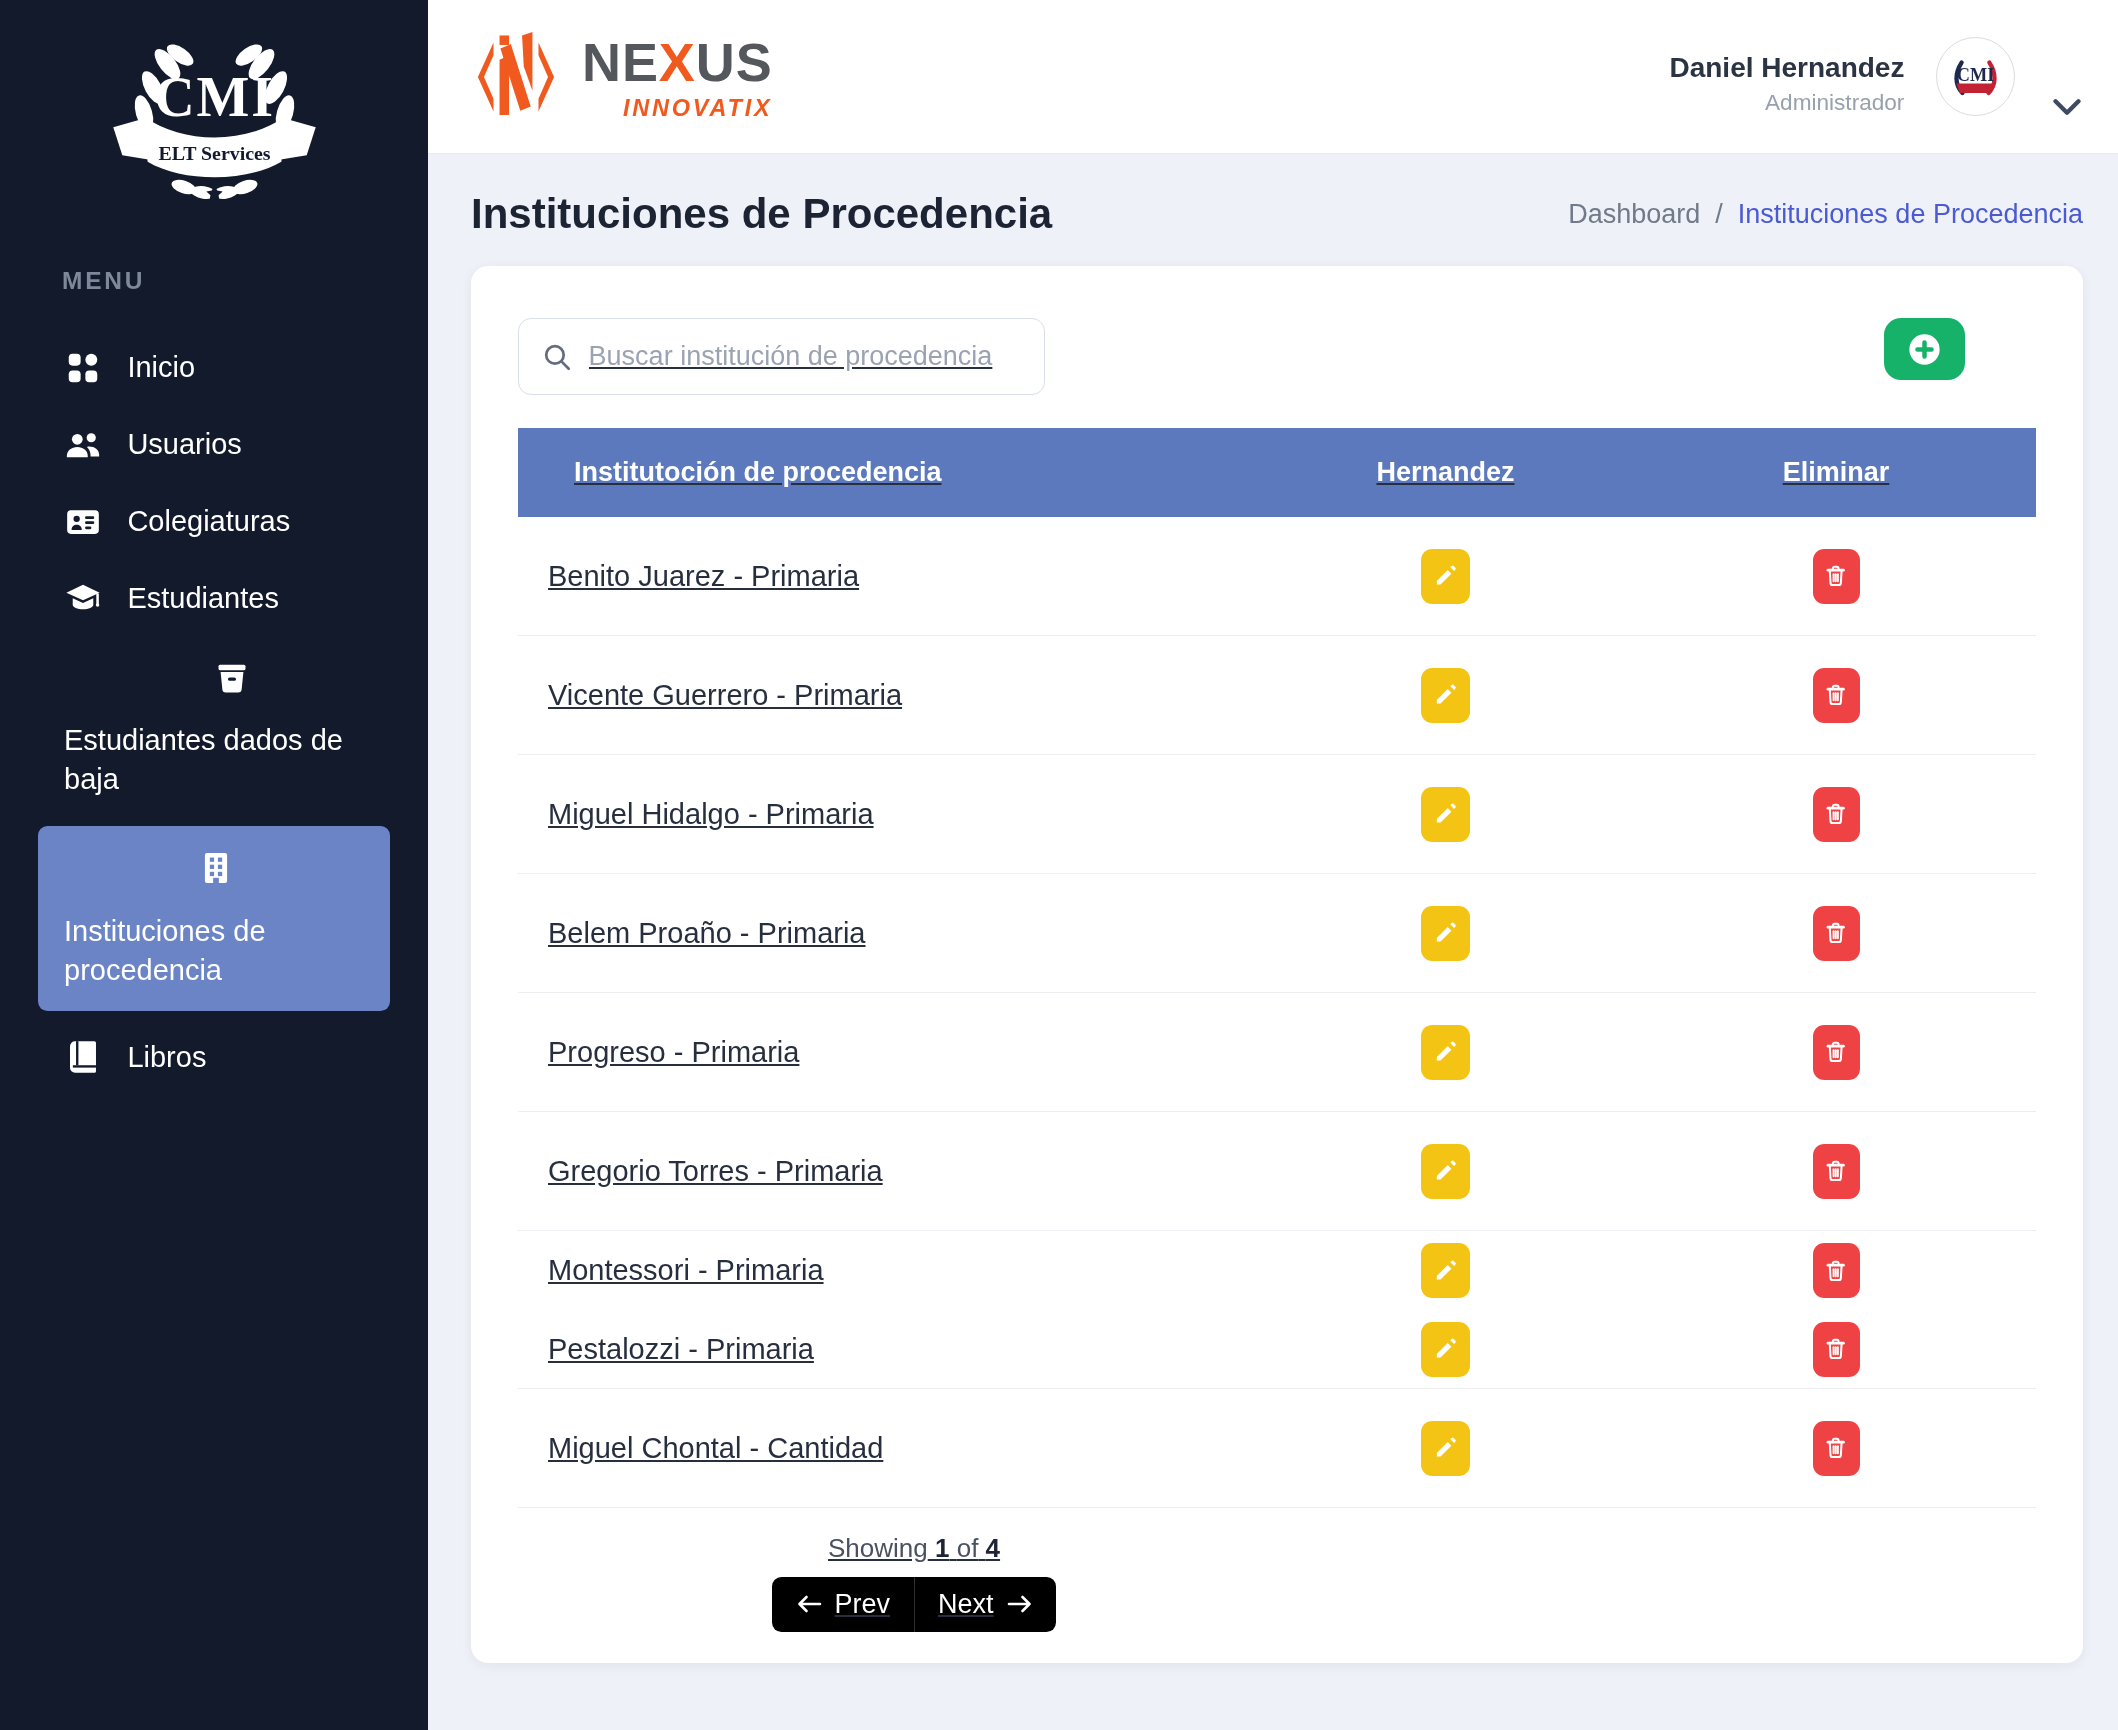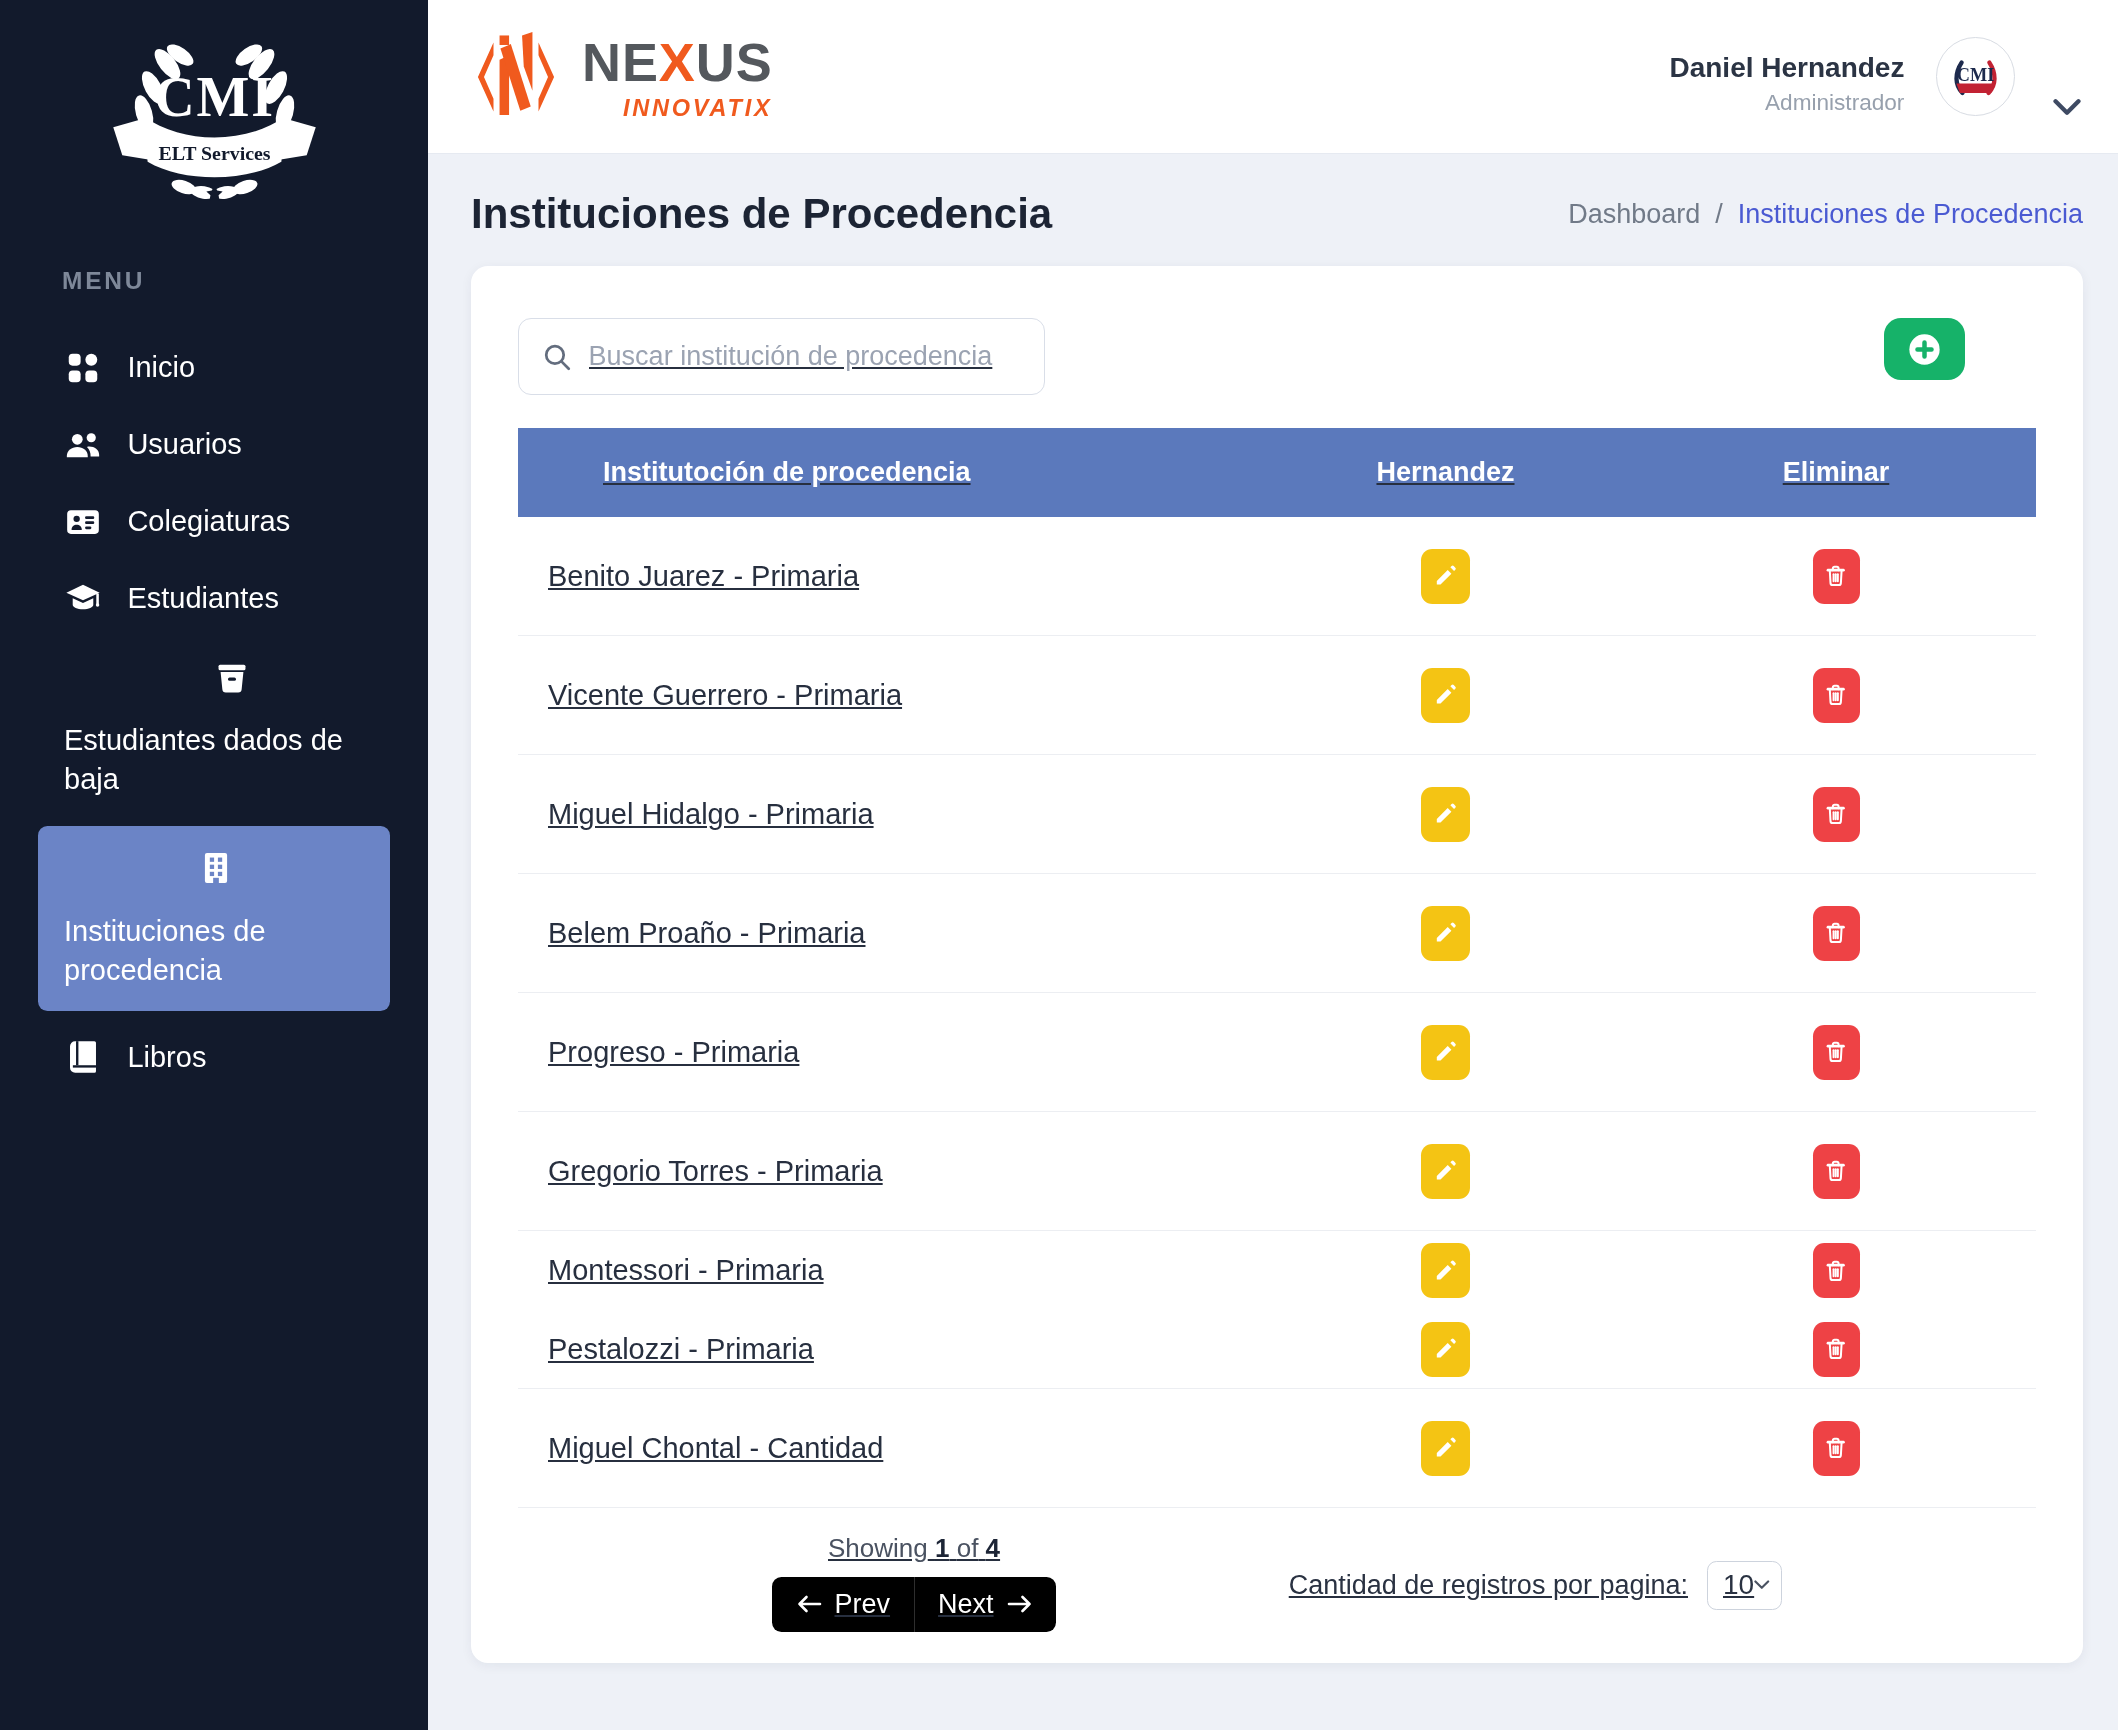--- a/index.html
+++ b/index.html
@@ -93,21 +93,21 @@
     margin-right:71px; cursor:pointer;
   }
 
   
   .table { margin-top:33px; }
   .thead {
     display:flex; align-items:center; height:89px; background:#5b79bc;
     color:#fff; font-size:27px; font-weight:600;
   }
   .col-name { flex:1; }
-  .thead .col-name { padding-left:85px; }
+  .thead .col-name { padding-left:56px; }
   .col-mod { width:381px; display:flex; justify-content:center; }
   .col-del { width:400px; display:flex; justify-content:center; }
   .row {
     display:flex; align-items:center; height:119px;
     border-bottom:1.9px solid #eceef2; font-size:29px; color:#272f3f;
   }
   .row .col-name { padding-left:30px; }
   .row.compact { height:79px; }
   .row.no-divider { border-bottom:none; }
   .btn-edit {
@@ -549,28 +549,19 @@
               </button>
               <button class="next">
                 <span>Next</span>
                 <svg width="26" height="20" viewBox="0 0 26 20">
                   <path d="M2 10h20.5M15.5 3l7 7-7 7" fill="none" stroke="#fff" stroke-width="2.6" stroke-linecap="round" stroke-linejoin="round"></path>
                 </svg>
               </button>
             </div>
           </div>
 
-          <div class="per-page">
-            <span class="per-page-label">Cantidad de registros por pagina:</span>
-            <div class="select">
-              <span>10</span>
-              <svg width="18" height="11.3" viewBox="0 0 22 14">
-                <path d="M2 2.5l9 9 9-9" fill="none" stroke="#4a5261" stroke-width="3" stroke-linecap="round" stroke-linejoin="round"></path>
-              </svg>
-            </div>
-          </div>
         </div>
 
       </div>
     </div>
   </div>
 </div>
 
 
 </body></html>

